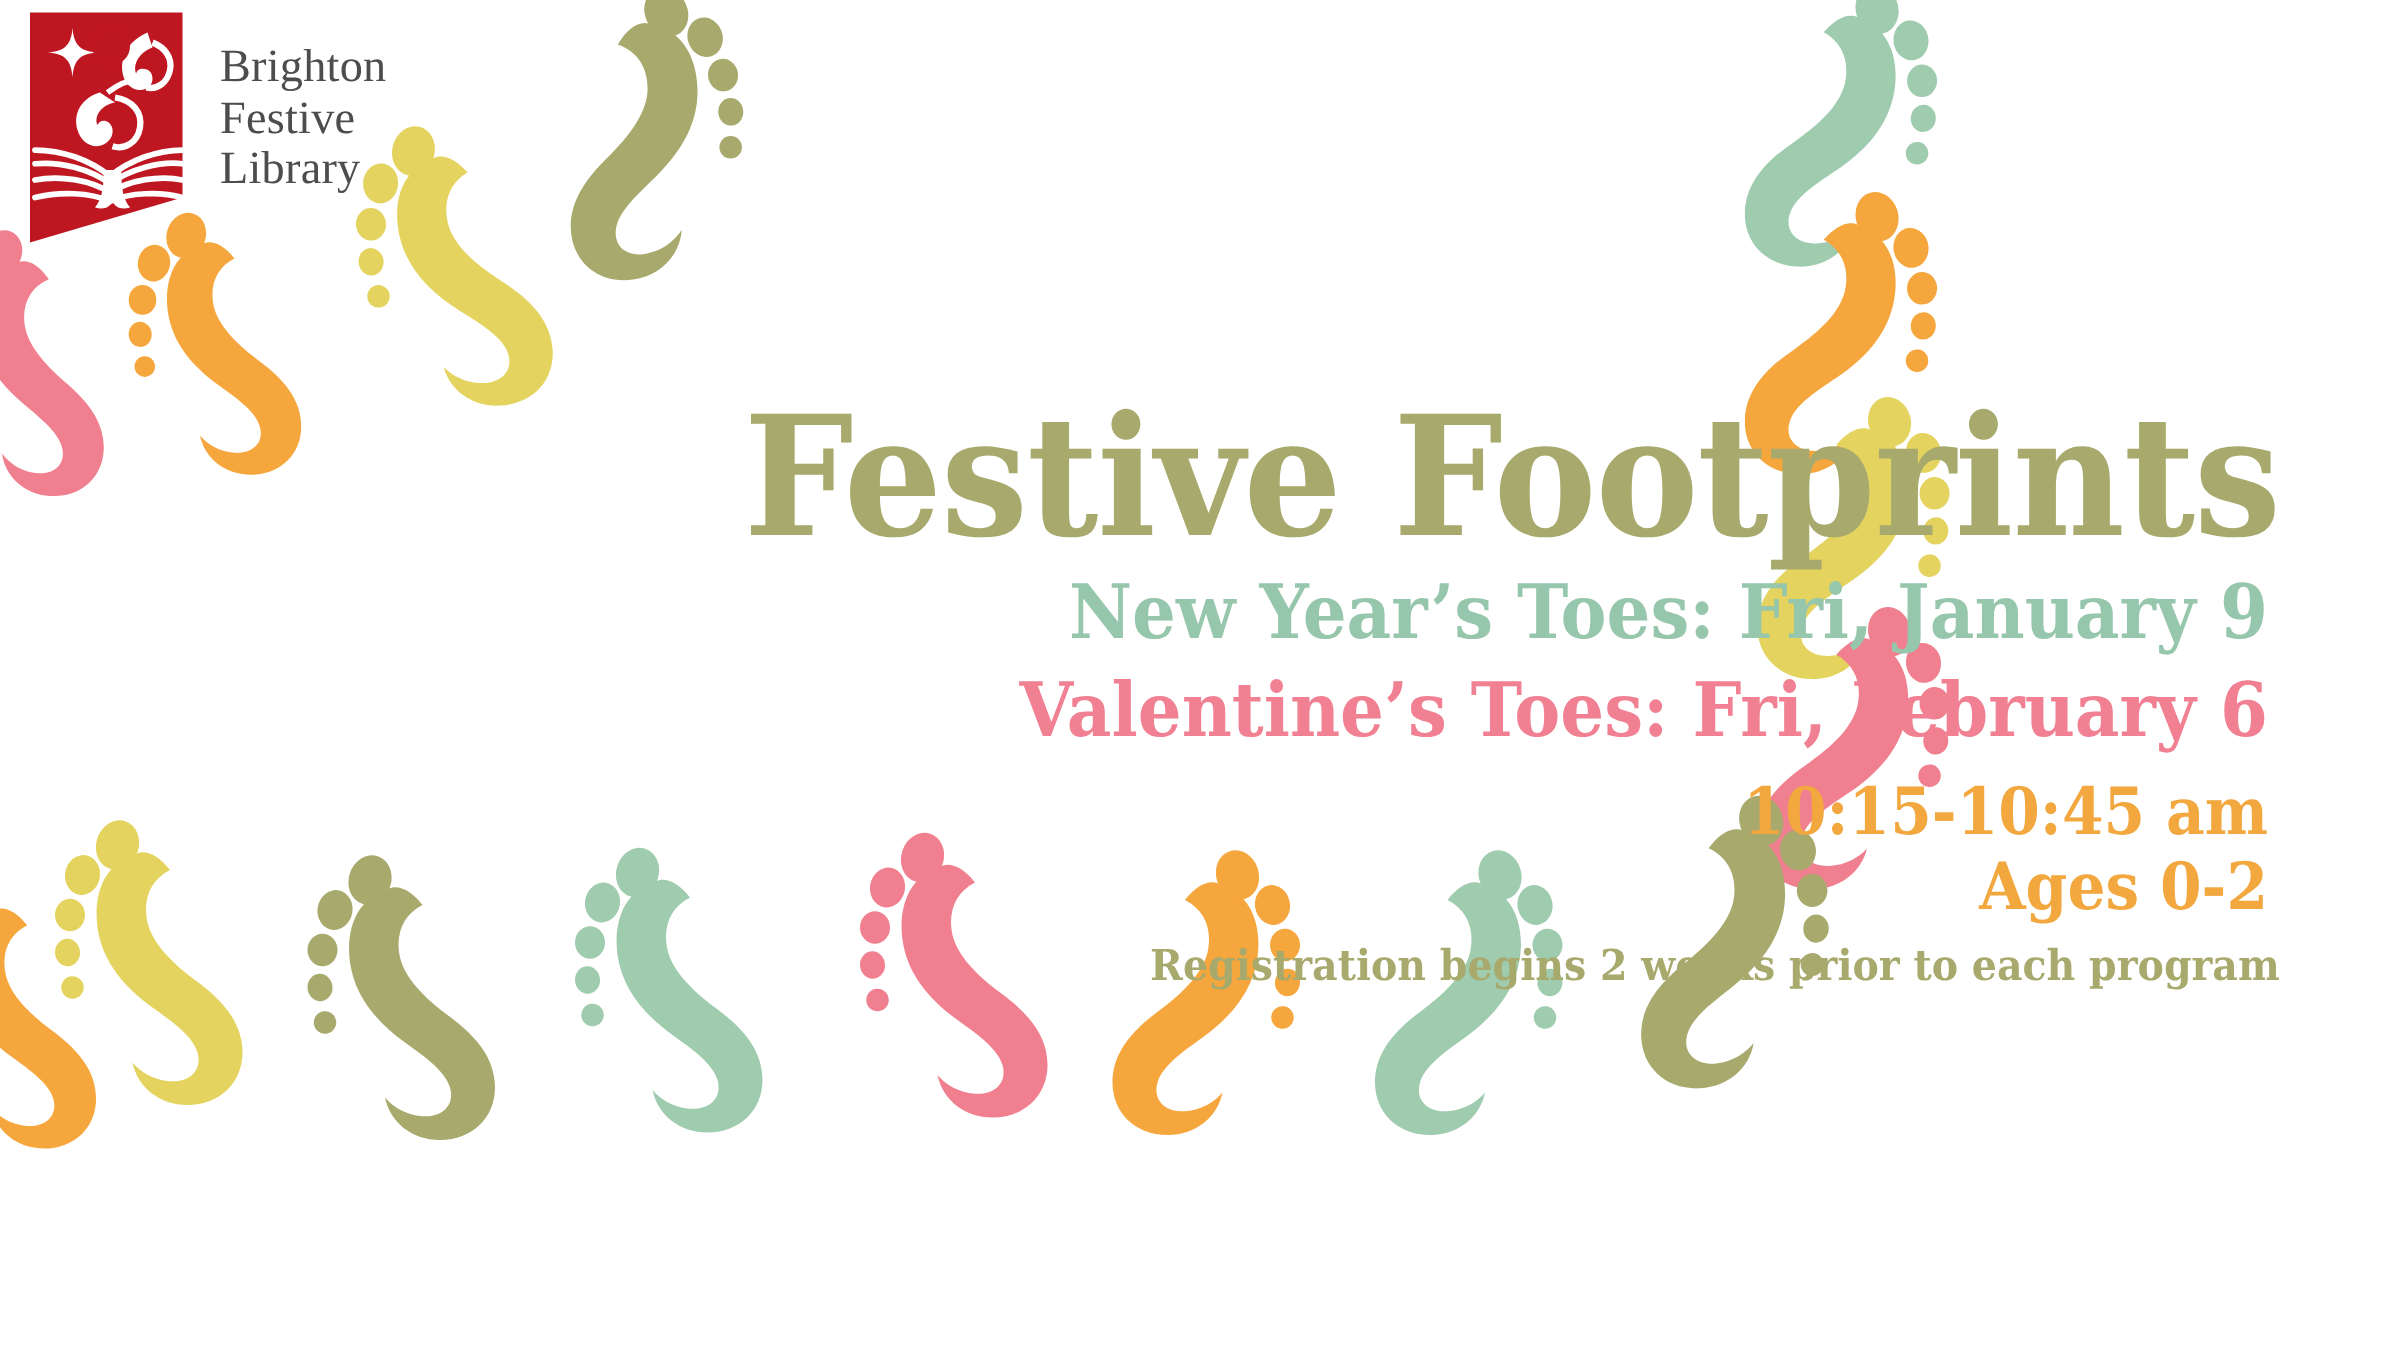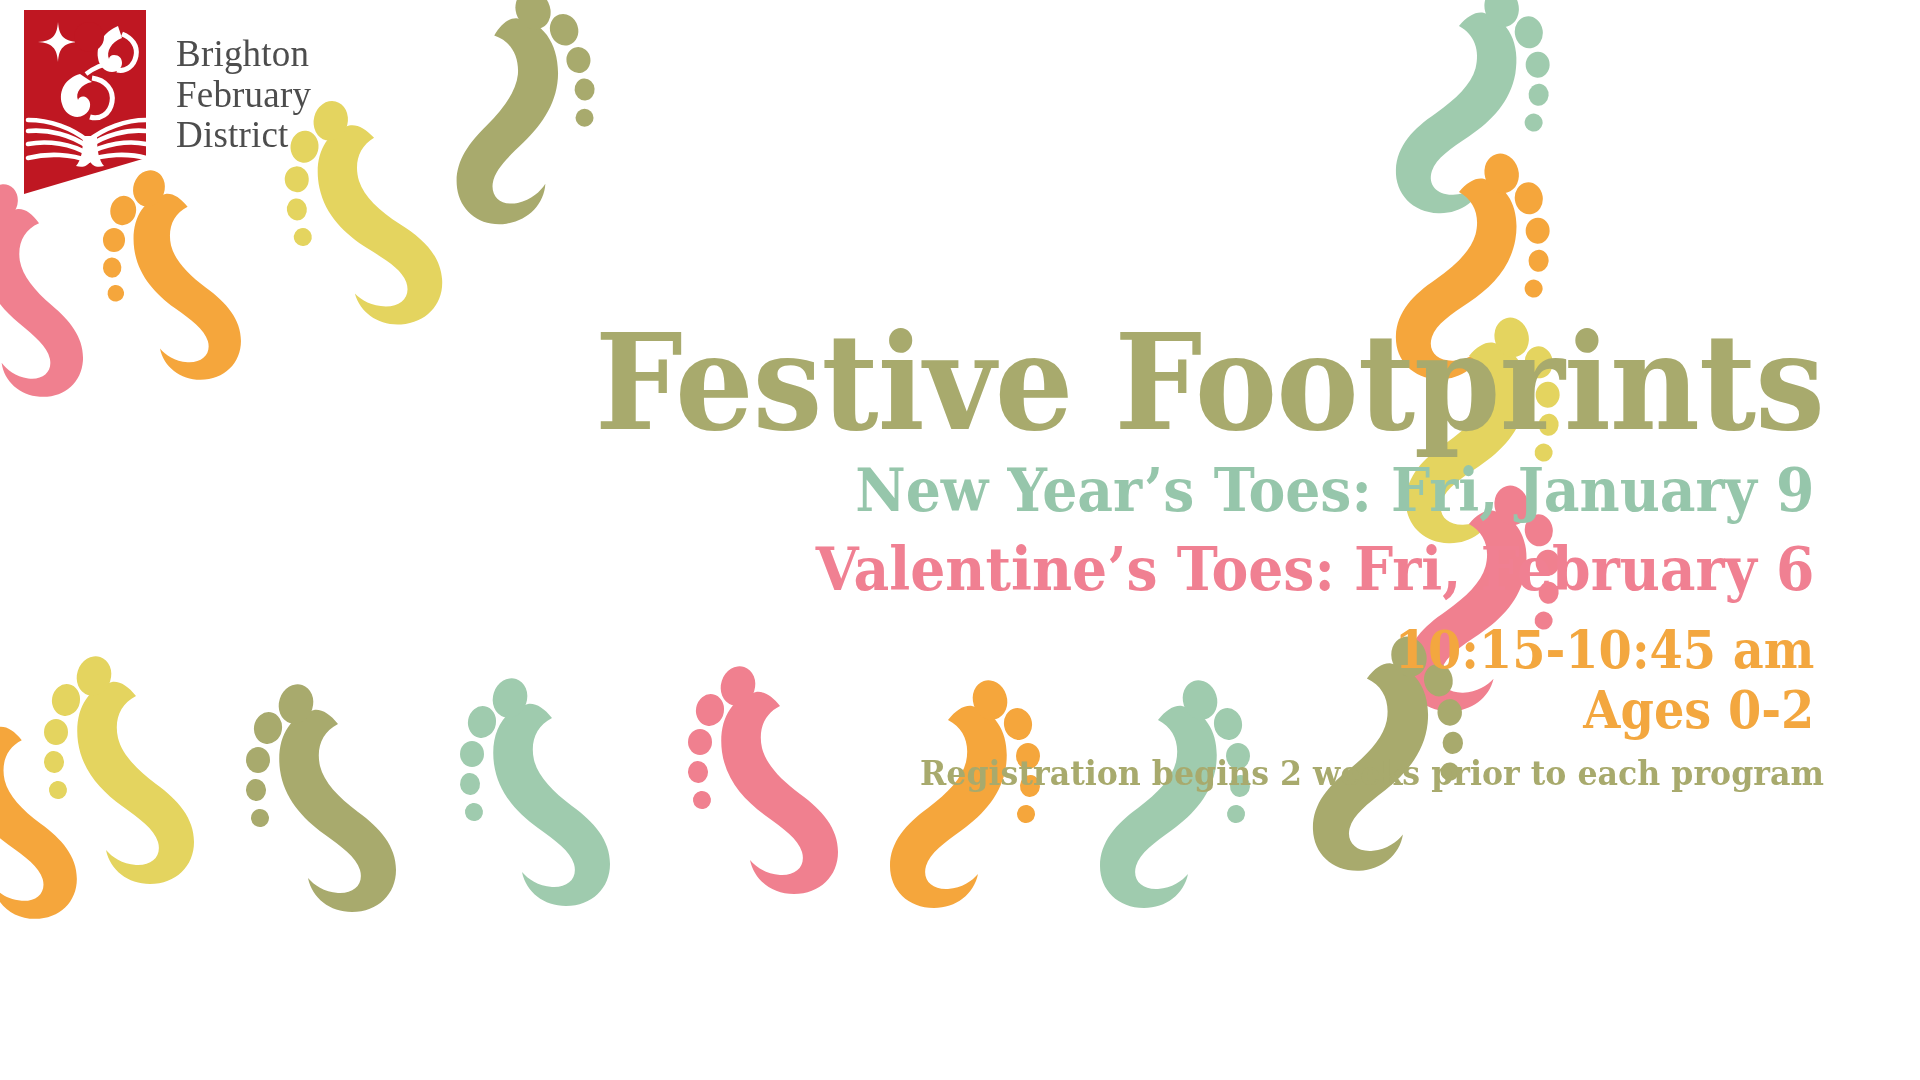--- a/index.html
+++ b/index.html
@@ -143,22 +143,22 @@
         <path d="M64 66 C72 60 80 56 88 56" stroke="#ffffff" stroke-width="4.5" fill="none"></path>
 
         <path d="M36 14 C37 28 42 33 56 34 C42 35 37 40 36 54 C35 40 30 35 16 34 C30 33 35 28 36 14 Z" fill="#ffffff"></path>
 
         <circle cx="67" cy="29" r="15" fill="#bf1722"></circle>
         <path d="M67 10 A19 19 0 0 1 67 48 A19 19 0 0 1 67 10 Z" fill="none" stroke="#ffffff" stroke-width="0"></path>
       </svg>
     </span>
     <div id="logo-text" style="color: rgb(77, 77, 77);">
       <div>Brighton</div>
-      <div>February</div>
-      <div>District</div>
+      <div>Festive</div>
+      <div>Library</div>
     </div>
   </div>
 
   <div id="footprints-layer">
       <div class="fp" style="left: 436px; top: 4px; transform: rotate(-8deg) scale(1, 1); transform-origin: 50% 50%;">
         <svg viewBox="0 0 150 230" width="150" height="230">
           <path d="M94 16 C120 22 132 46 128 76 C124 104 106 124 84 140 C66 153 52 163 48 176 C44 190 54 200 70 199 C84 198 94 191 100 184 C96 204 78 218 56 218 C30 218 12 200 12 176 C12 152 28 134 50 118 C70 103 84 88 88 72 C92 54 86 38 70 30 C78 20 86 15 94 16 Z" fill="#a8aa6d"></path>
           <ellipse cx="112" cy="10" rx="17" ry="20" fill="#a8aa6d" transform="rotate(-18 112 10)"></ellipse>
           <ellipse cx="140" cy="34" rx="14" ry="16" fill="#a8aa6d" transform="rotate(-10 140 34)"></ellipse>
           <ellipse cx="150" cy="66" rx="12" ry="13" fill="#a8aa6d" transform="rotate(0 150 66)"></ellipse>

